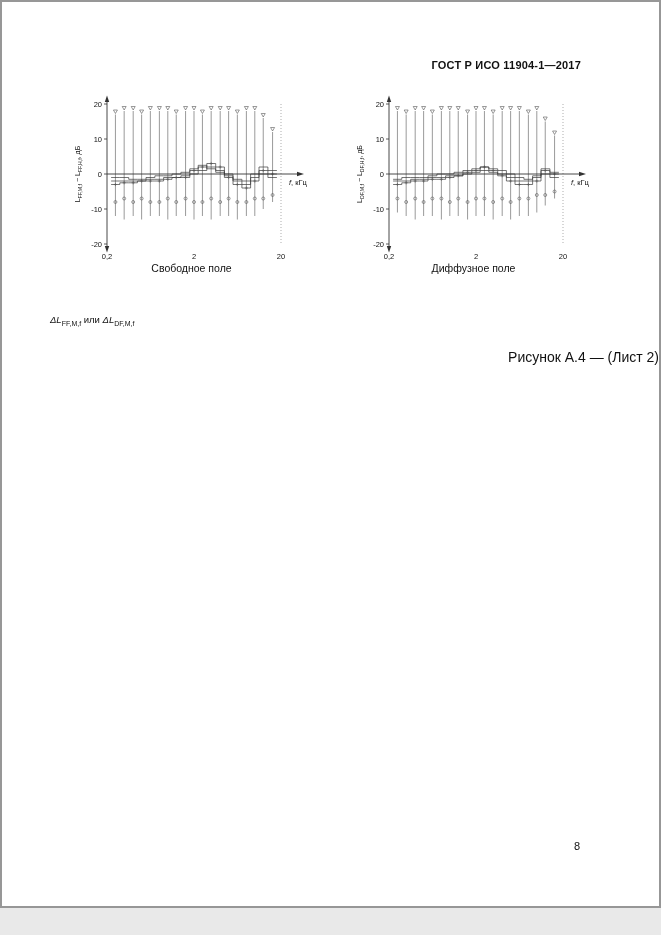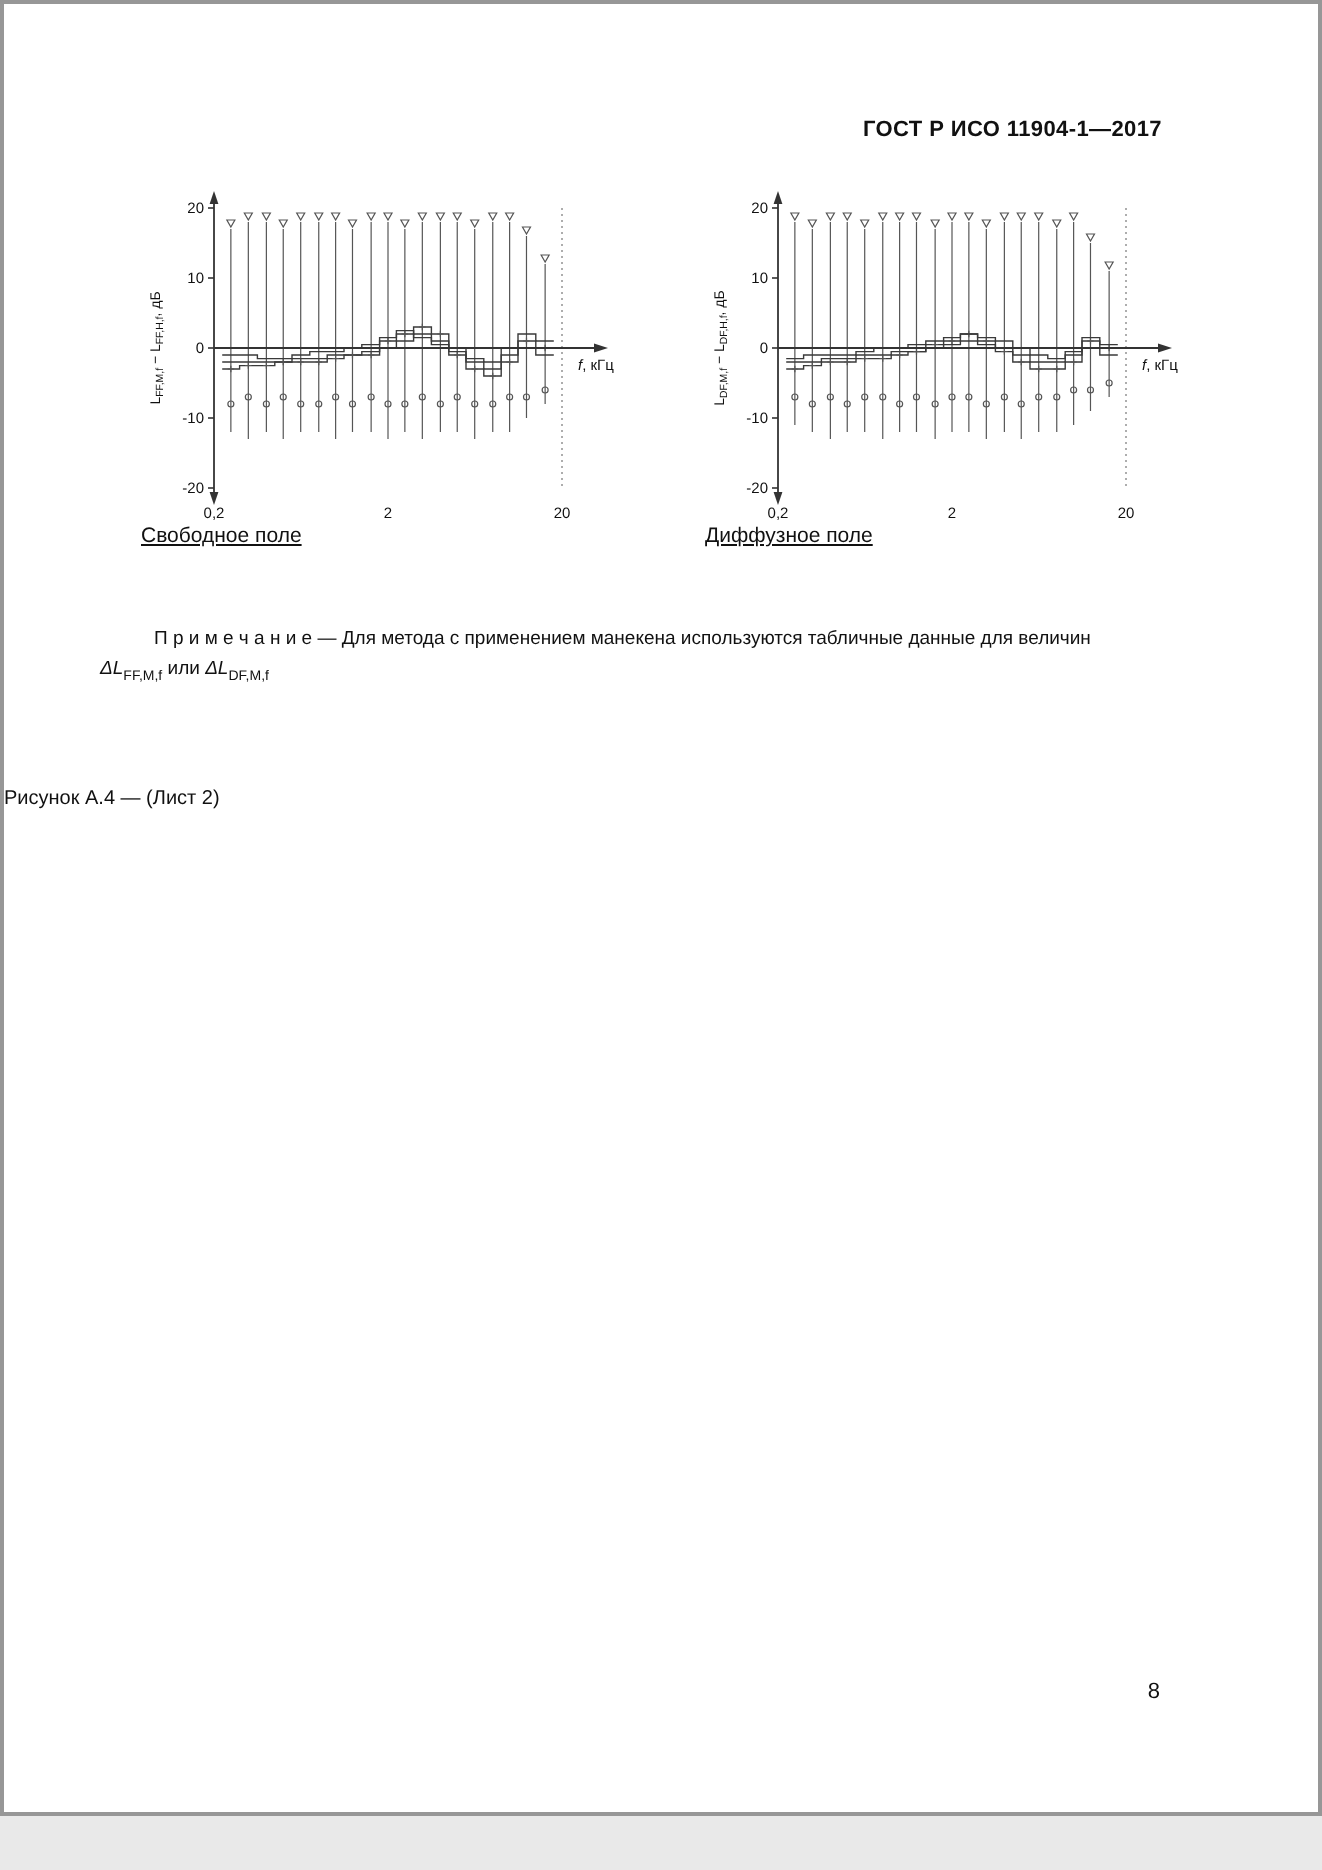--- a/index.html
+++ b/index.html
@@ -39,25 +39,24 @@
     padding-left: 14px;
   }
   .chart-block { width: 252px; }
   .chart-block svg {
     display: block;
     width: 252px;
     height: 172px;
   }
   .chart-caption {
     font-size: 10.5px;
-    text-align: left;
+    text-align: center;
     width: 252px;
     margin-top: -4px;
     padding-right: 10px;
-    text-decoration: underline;
   }
   .mannequin {
     text-align: center;
     font-size: 10.5px;
     margin-top: 7px;
     padding-left: 4px;
   }
   .note {
     position: absolute;
     top: 311px;
@@ -67,23 +66,22 @@
     line-height: 1.55;
   }
   .note .line1 { text-indent: 27px; }
   .note sub { font-size: 7px; }
   .note .sym { font-style: italic; }
   .fig-caption {
     position: absolute;
     top: 347px;
     left: 0;
     width: 100%;
-    text-align: left;
-    font-size: 10px;
-    margin-top: 45px;
+    text-align: right;
+    font-size: 14px;
   }
   .page-number {
     position: absolute;
     top: 838px;
     right: 79px;
     font-size: 11px;
   }
 </style>
 </head>
 <body>
@@ -301,21 +299,20 @@
             <text x="210" y="165" text-anchor="middle" font-size="7.5" fill="#111">20</text>
             <text x="218" y="91" font-size="7.5" fill="#111"><tspan font-style="italic">f</tspan><tspan>, кГц</tspan></text>
             <text transform="translate(9 80) rotate(-90)" text-anchor="middle" font-size="7" fill="#111"><tspan font-size="7">L</tspan><tspan font-size="5.2" dy="1.6">DF,M,f</tspan><tspan font-size="7" dy="-1.6"> − L</tspan><tspan font-size="5.2" dy="1.6">DF,H,f</tspan><tspan font-size="7" dy="-1.6">, дБ</tspan></text>
           </svg>
         <div class="chart-caption">Диффузное поле</div>
       </div>
     </div>
   </div>
 
   <div class="note">
-    <div class="line1"><span>П р и м е ч а н и е</span><span> — </span><span>Для метода с применением манекена используются табличные данные для величин</span></div>
     <div class="line2"><span class="sym">ΔL</span><sub>FF,M,f</sub><span> или </span><span class="sym">ΔL</span><sub>DF,M,f</sub></div>
   </div>
 
   <div class="fig-caption">Рисунок А.4 — (Лист 2)</div>
 
   <div class="page-number">8</div>
 
 </div>
 
 </body></html>

